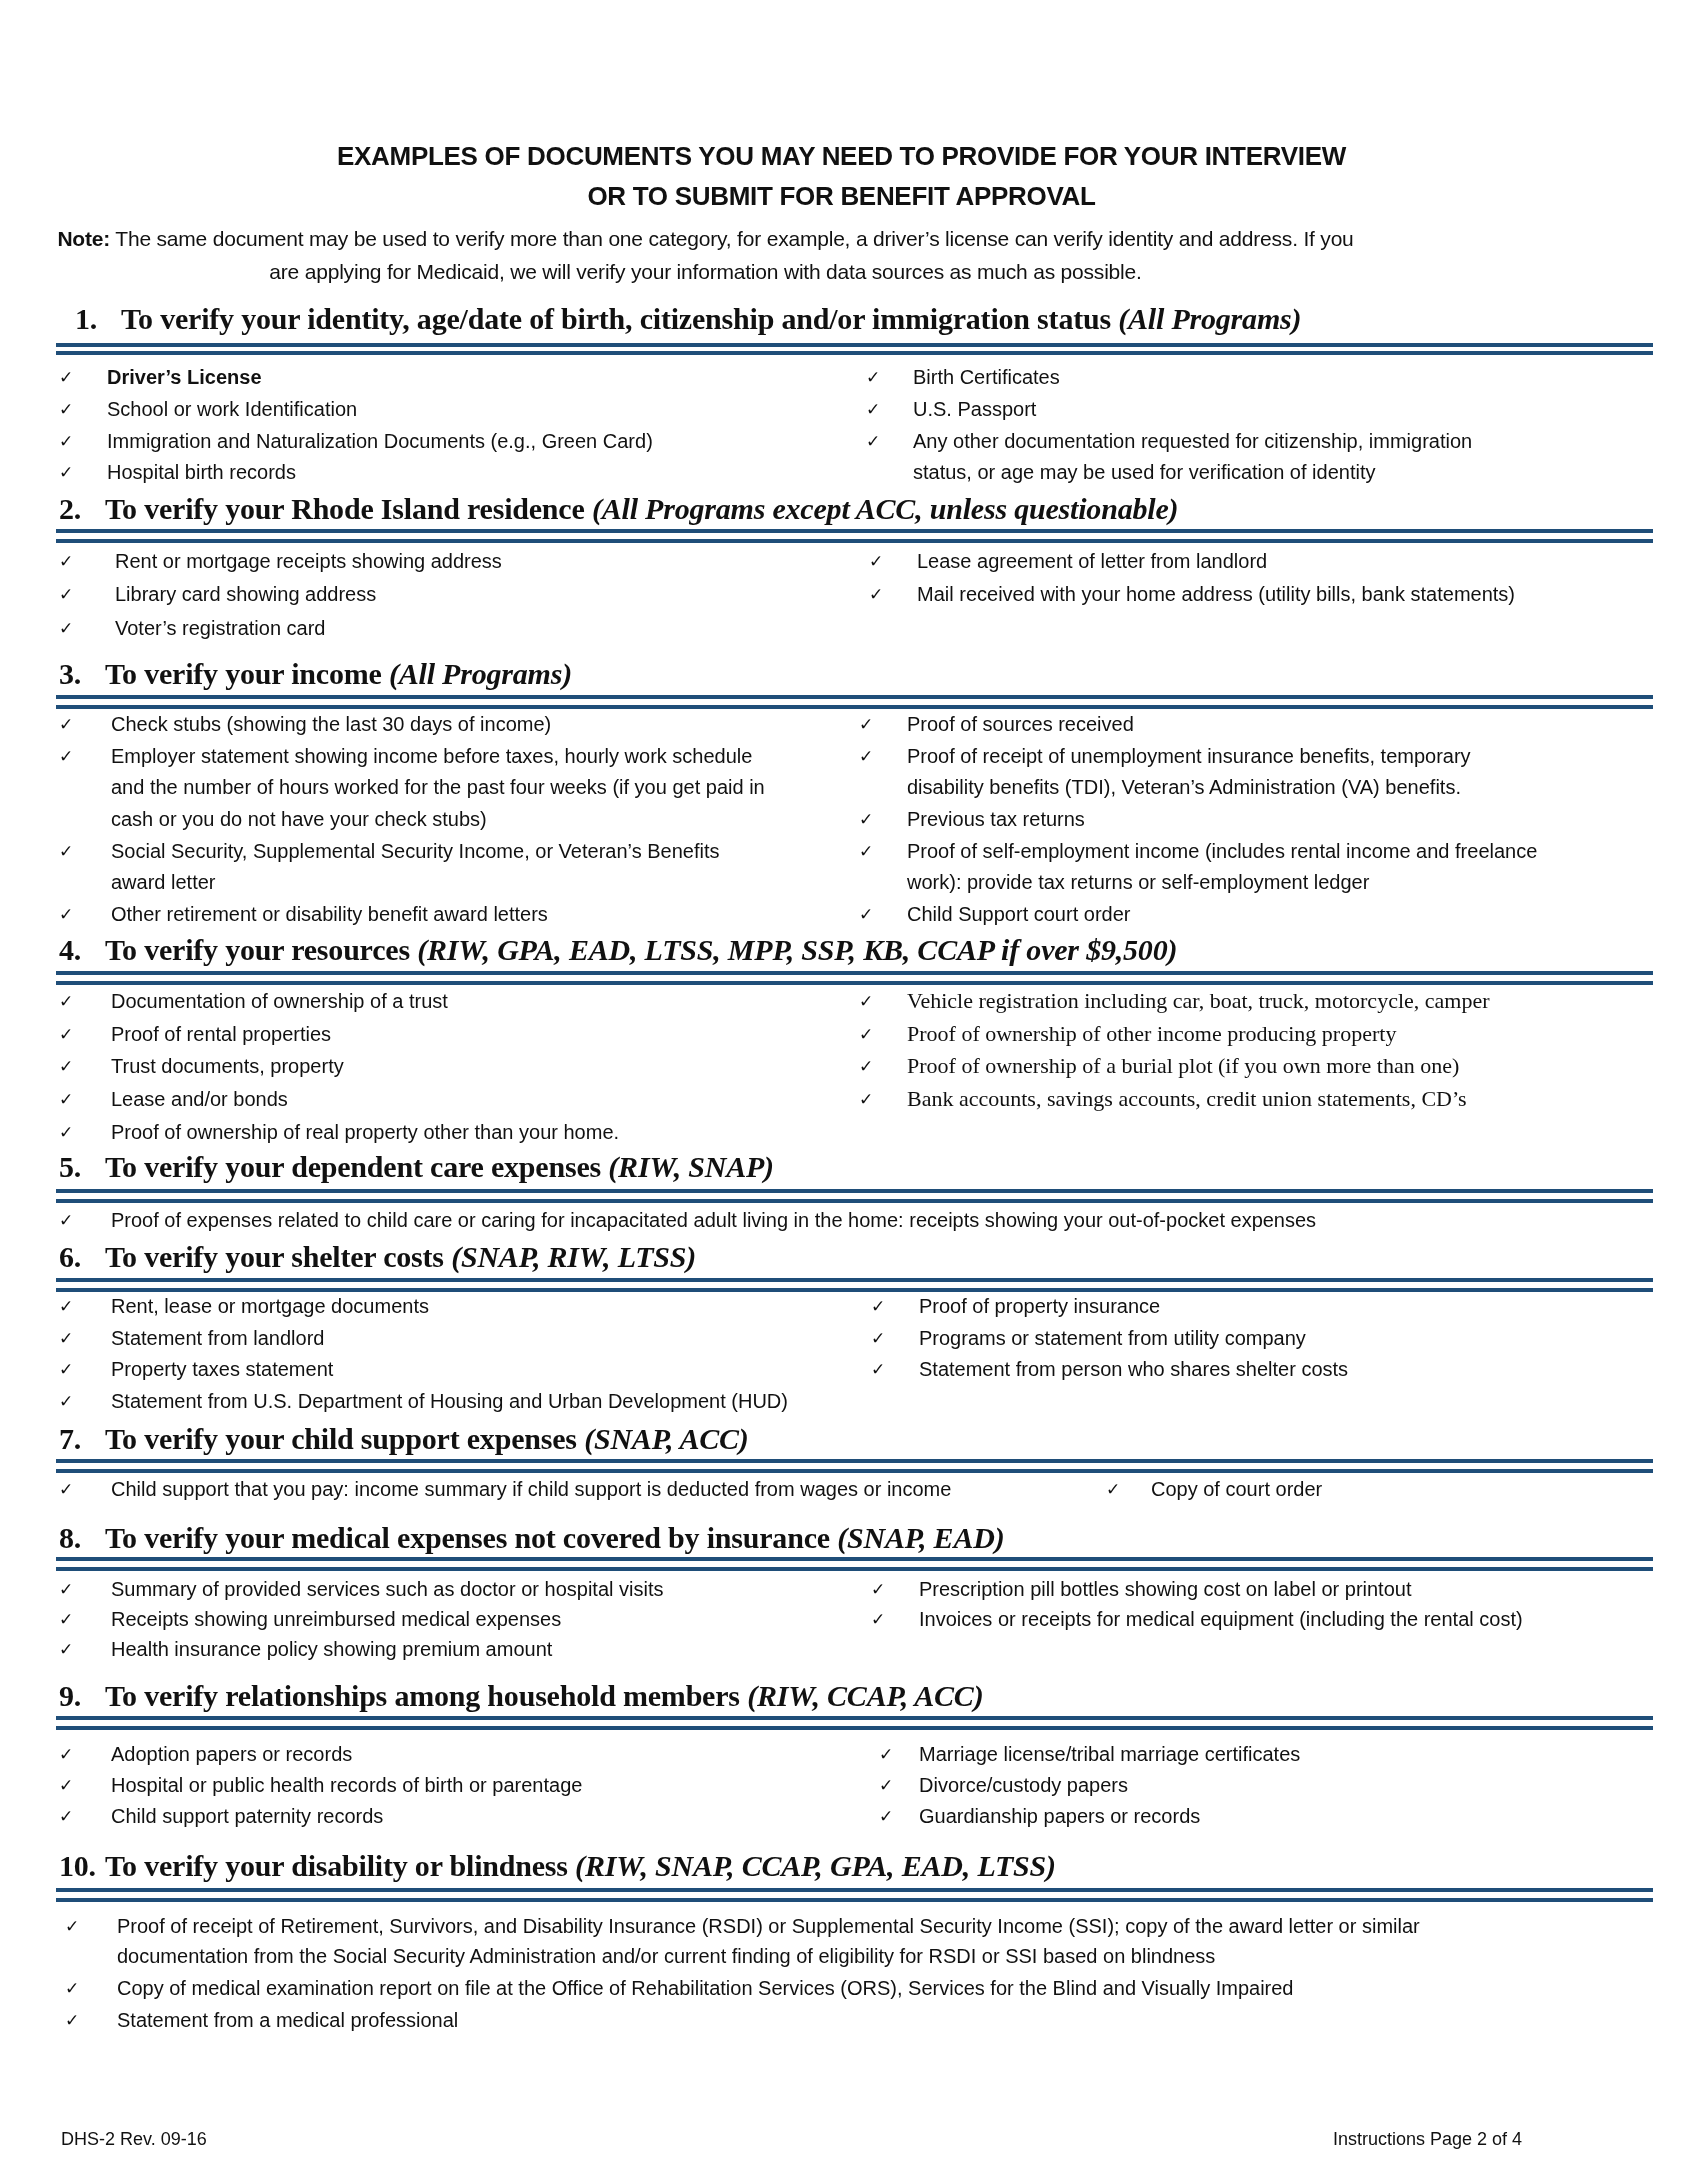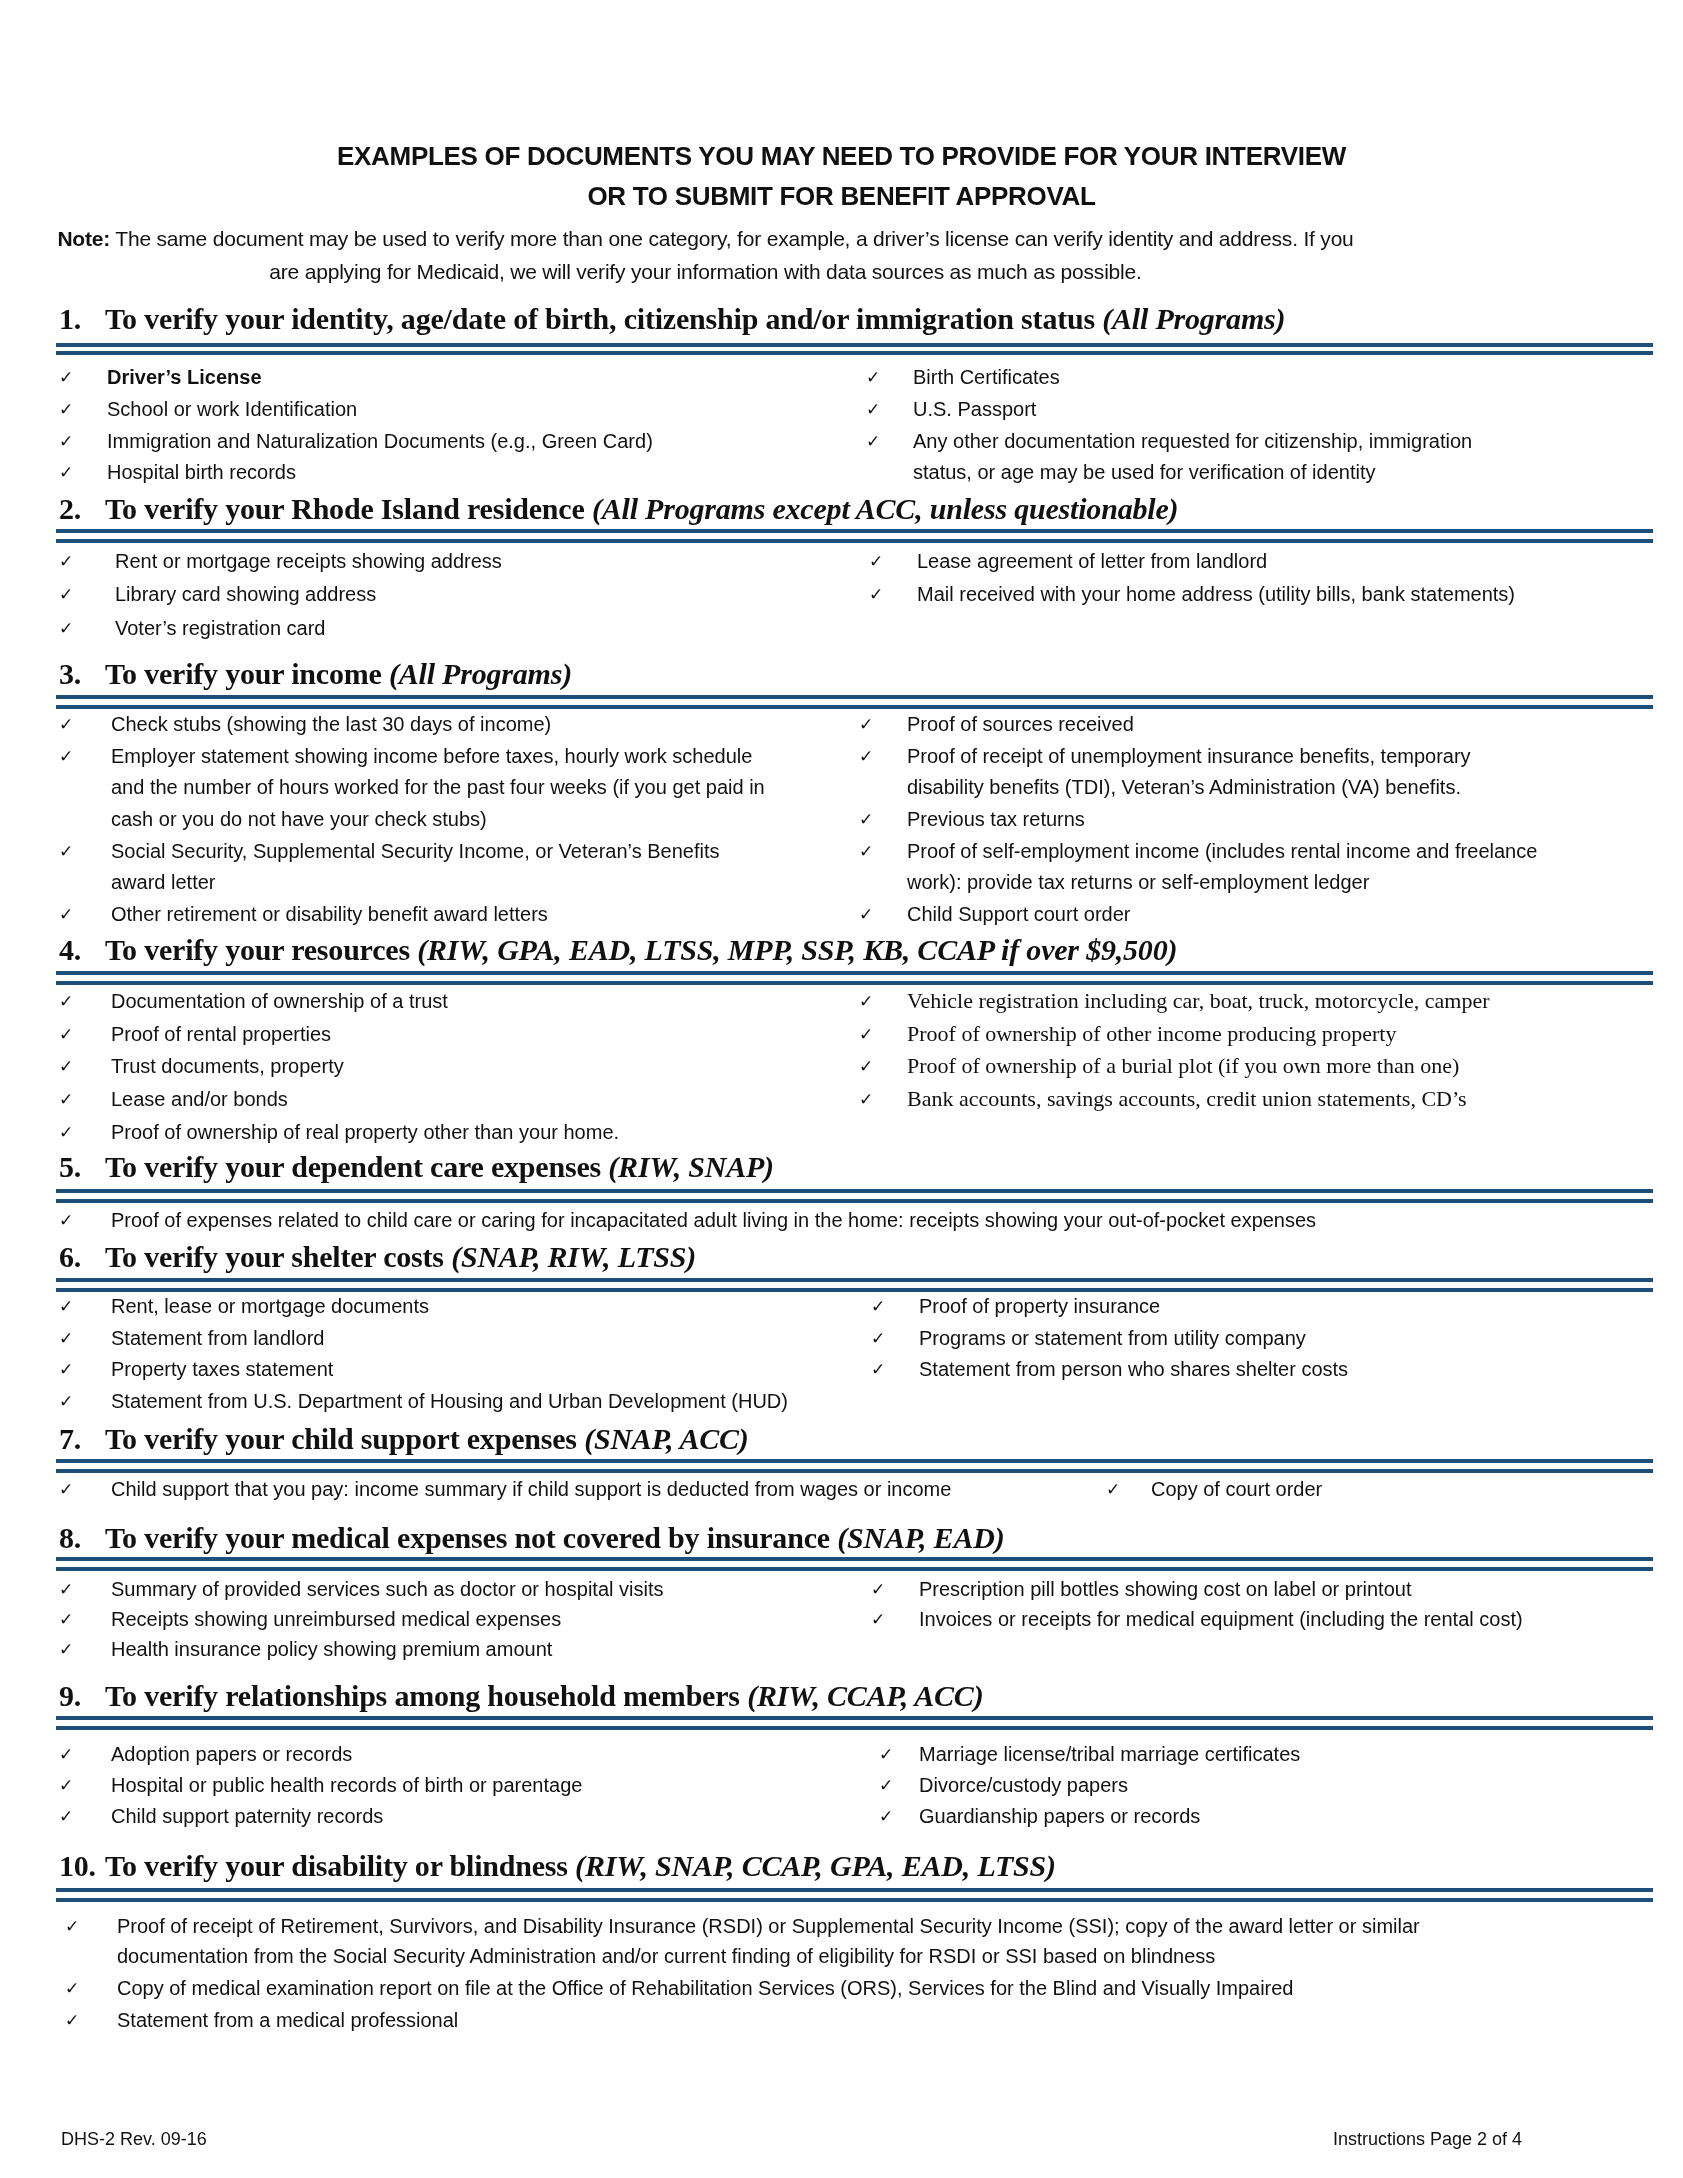--- a/index.html
+++ b/index.html
@@ -21,21 +21,21 @@
 </head>
 <body>
 
 <div class="abs title" style="top:141px;">EXAMPLES OF DOCUMENTS YOU MAY NEED TO PROVIDE FOR YOUR INTERVIEW</div>
 <div class="abs title" style="top:181px;">OR TO SUBMIT FOR BENEFIT APPROVAL</div>
 <div class="abs note" style="top:227px;"><b>Note:</b><span> The same document may be used to verify more than one category, for example, a driver’s license can verify identity and address. If you</span></div>
 <div class="abs note" style="top:260px;">are applying for Medicaid, we will verify your information with data sources as much as possible.</div>
 
 <div id="doc">
     <div>
-      <div class="abs hd" style="top:302px;"><span class="num">1.</span><span>To verify your identity, age/date of birth, citizenship and/or immigration status </span><span class="prog">(All Programs)</span></div>
+      <div class="abs hd" style="top:302px;margin-left:16px;"><span class="num">1.</span><span>To verify your identity, age/date of birth, citizenship and/or immigration status </span><span class="prog">(All Programs)</span></div>
       <div class="abs rule" style="top:343px;"></div>
       <div class="abs rule" style="top:351px;"></div>
       <div class="abs item" style="left:0; top:361px; width:1px; height:32px;">
         <span class="chk" style="left:59px;">✓</span>
         <span class="txt" style="left:107px;font-weight:bold;">Driver’s License</span>
       </div>
       <div class="abs item" style="left:0; top:393px; width:1px; height:32px;">
         <span class="chk" style="left:59px;">✓</span>
         <span class="txt" style="left:107px;">School or work Identification</span>
       </div>

